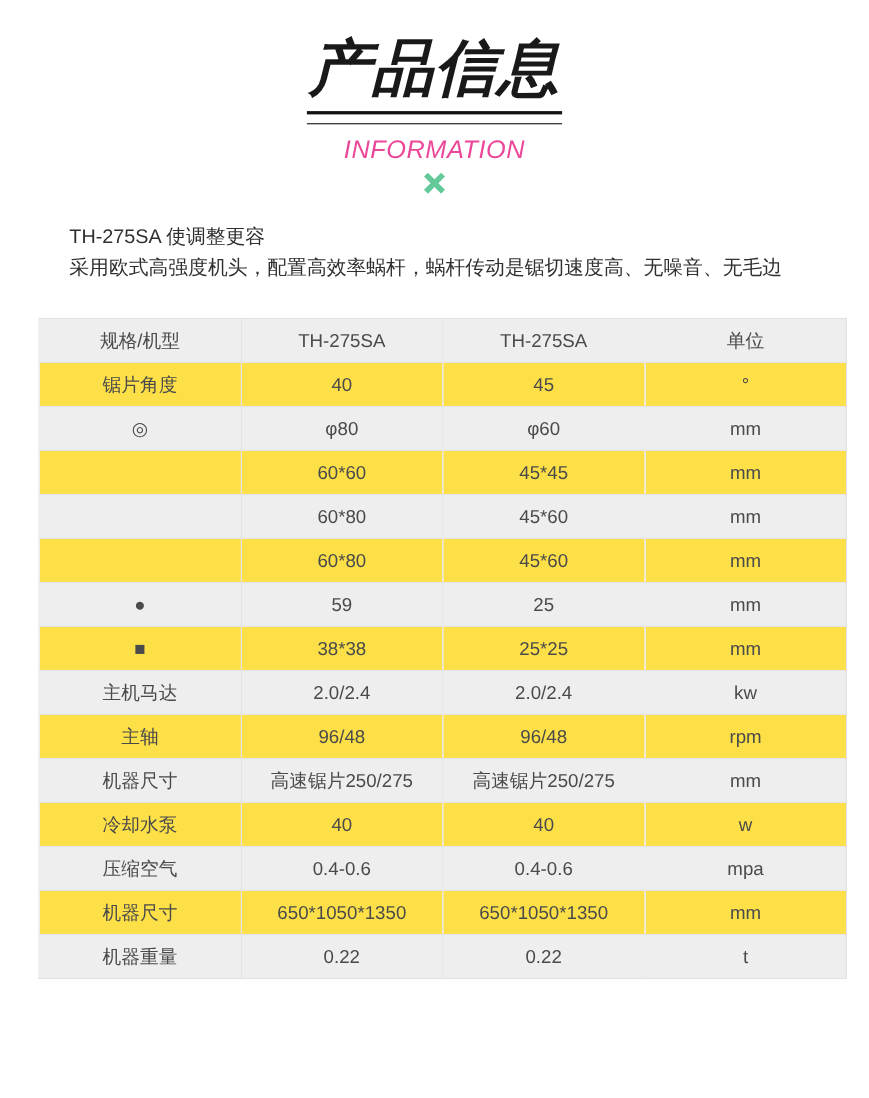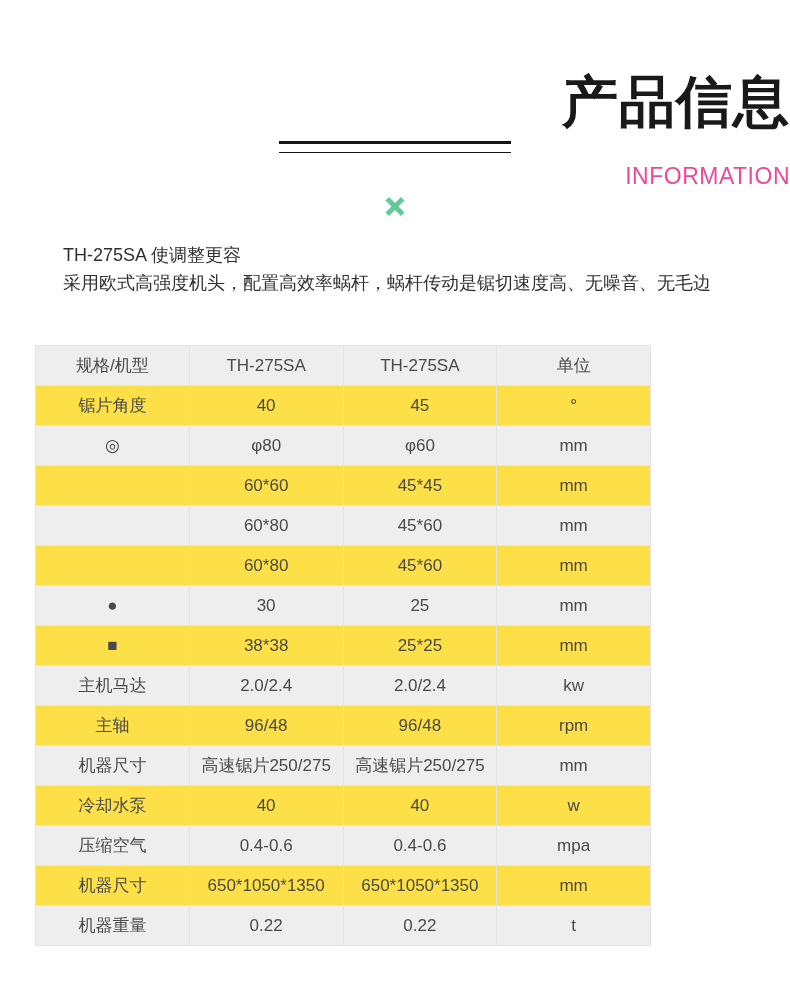--- a/index.html
+++ b/index.html
@@ -7,21 +7,21 @@
   body {
     width: 790px;
     height: 998px;
     overflow: hidden;
     font-family: "Liberation Sans", "DejaVu Sans", sans-serif;
     color: #333333;
   }
   .page { width: 790px; height: 998px; background: #ffffff; position: relative; }
 
   
-  .hero { text-align: right; padding-top: 72px; }
+  .hero { text-align: center; padding-top: 32px; font-style: italic; }
   .title-cn {
     font-size: 56px;
     line-height: 60px;
     font-weight: 700;
     color: #191919;
     letter-spacing: 1px;
   }
   .rule { margin: 0 auto; background: #141414; width: 232px; }
   .rule-thick { height: 3px; margin-top: 9px; }
   .rule-thin  { height: 1px; margin-top: 8px; }
@@ -53,22 +53,22 @@
   .intro {
     margin: 25px 58px 0 63px;
     font-size: 18px;
     line-height: 28px;
     color: #2f2f2f;
   }
   .intro .line { white-space: nowrap; }
 
   
   .spec-table {
-    width: 616px;
-    margin: 48px 0 0 35px;
+    width: 735px;
+    margin: 32px 0 0 35px;
     border-collapse: collapse;
     table-layout: fixed;
   }
   .spec-table td, .spec-table th {
     width: 25%;
     height: 40px;
     border: 1px solid #e3e3e3;
     text-align: center;
     vertical-align: middle;
     font-size: 17px;
@@ -138,21 +138,21 @@
           <td>mm</td>
         </tr>
         <tr class="plain">
           <td></td>
           <td>60*80</td>
           <td>45*60</td>
           <td>mm</td>
         </tr>
         <tr class="stripe">
           <td class="sym">●</td>
-          <td>30</td>
+          <td>59</td>
           <td>25</td>
           <td>mm</td>
         </tr>
         <tr class="plain">
           <td class="sym">■</td>
           <td>38*38</td>
           <td>25*25</td>
           <td>mm</td>
         </tr>
         <tr class="stripe">

